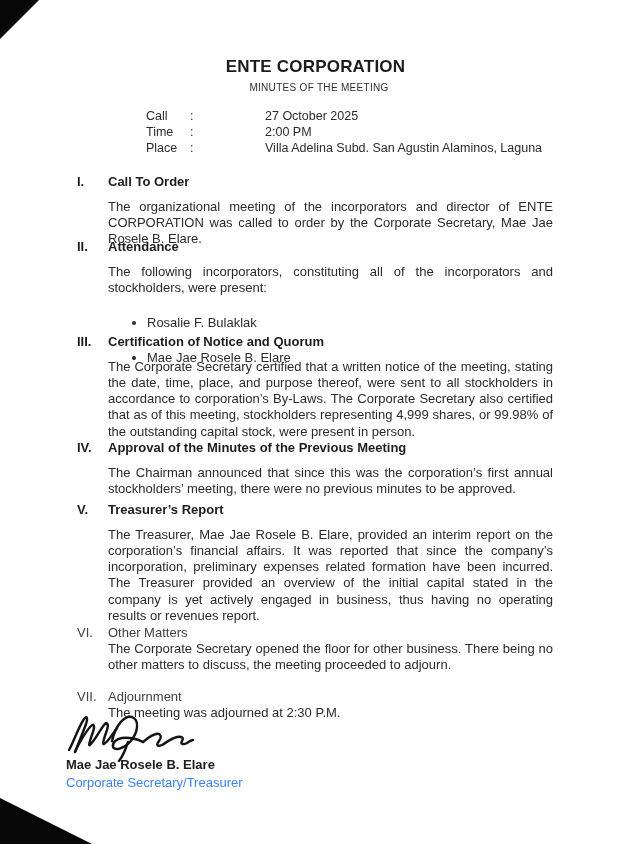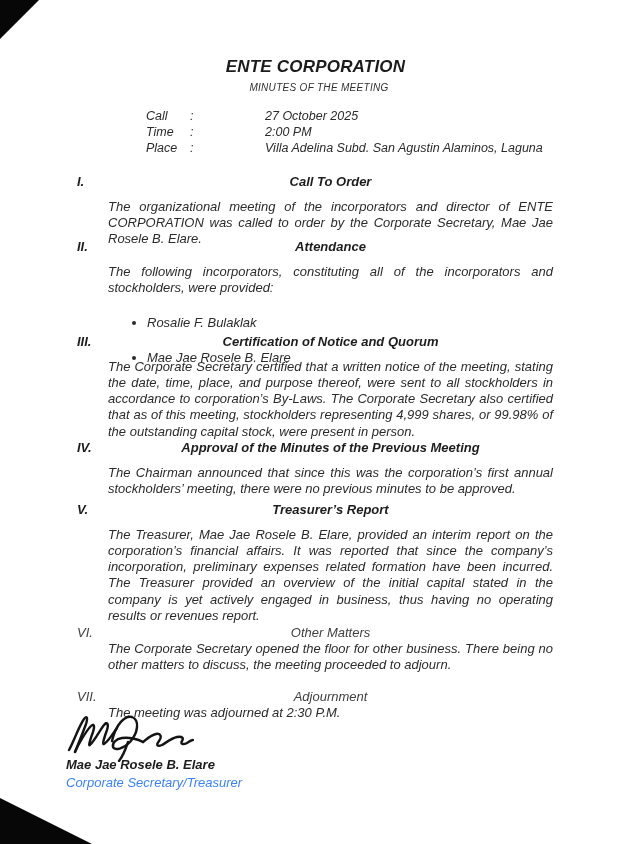--- a/index.html
+++ b/index.html
@@ -1,18 +1,18 @@
 <!DOCTYPE html>
 <html><head>
 <meta charset="utf-8">
 <style>
   html,body { margin:0; padding:0; background:#ffffff; }
   .page {
     position:relative; width:631px; height:844px; background:#ffffff;
-    overflow:hidden; font-family:"Liberation Sans", sans-serif; color:#2b2b2b;font-style:italic;
+    overflow:hidden; font-family:"Liberation Sans", sans-serif; color:#2b2b2b;
   }
   
   .corner { position:absolute; background:#070707; }
   .corner-tl { top:0; left:0; width:39px; height:39px; clip-path:polygon(0 0,100% 0,0 100%); }
   .corner-bl { bottom:0; left:0; width:92px; height:46px; clip-path:polygon(0 0,100% 100%,0 100%); }
 
   .doc-title {
     position:absolute; top:57px; left:0; right:0; text-align:center;
     font-size:17px; font-weight:700; color:#1c1c1c; letter-spacing:.2px;
   }
@@ -23,21 +23,21 @@
 
   .meta { position:absolute; top:108px; left:146px; font-size:12.5px; line-height:16.2px; color:#2b2b2b; }
   .meta-row { display:grid; grid-template-columns:44px 75px auto; }
 
   .sec {
     position:absolute; left:77px; width:477px;
     display:grid; grid-template-columns:31px 445px;
     font-size:13px; line-height:16.2px;
   }
   .sec .num { grid-column:1; font-weight:700; color:#1d1d1d; }
-  .sec .head { grid-column:2; font-weight:700; color:#1d1d1d; margin-bottom:8.5px;text-align:center; }
+  .sec .head { grid-column:2; font-weight:700; color:#1d1d1d; margin-bottom:8.5px; }
   .sec .body { grid-column:2; text-align:justify; }
   .sec.plain .num, .sec.plain .head { font-weight:400; color:#404040; }
   .sec.plain .head { margin-bottom:0; }
 
   .sec ul { grid-column:2; margin:0; padding-left:39px; list-style:disc; }
   .sec li { line-height:14.8px; text-align:left;margin-top:20px; }
 
   .sig-block { position:absolute; left:66px; top:710px; width:260px; }
   .sig-svg { display:block; }
   .sig-name { font-size:13px; font-weight:700; color:#1d1d1d; margin-top:-5px; line-height:16px; }
@@ -74,21 +74,21 @@
 
   <div class="sec" style="top:174px">
     <span class="num">I.</span>
     <span class="head">Call To Order</span>
     <div class="body">The organizational meeting of the incorporators and director of ENTE CORPORATION was called to order by the Corporate Secretary, Mae Jae Rosele B. Elare.</div>
   </div>
 
   <div class="sec" style="top:239px">
     <span class="num">II.</span>
     <span class="head">Attendance</span>
-    <div class="body">The following incorporators, constituting all of the incorporators and stockholders, were provided:</div>
+    <div class="body">The following incorporators, constituting all of the incorporators and stockholders, were present:</div>
     <ul>
       <li>Rosalie F. Bulaklak</li>
       <li>Mae Jae Rosele B. Elare</li>
     </ul>
   </div>
 
   <div class="sec" style="top:334px">
     <span class="num">III.</span>
     <span class="head">Certification of Notice and Quorum</span>
     <div class="body">The Corporate Secretary certified that a written notice of the meeting, stating the date, time, place, and purpose thereof, were sent to all stockholders in accordance to corporation’s By-Laws. The Corporate Secretary also certified that as of this meeting, stockholders representing 4,999 shares, or 99.98% of the outstanding capital stock, were present in person.</div>

